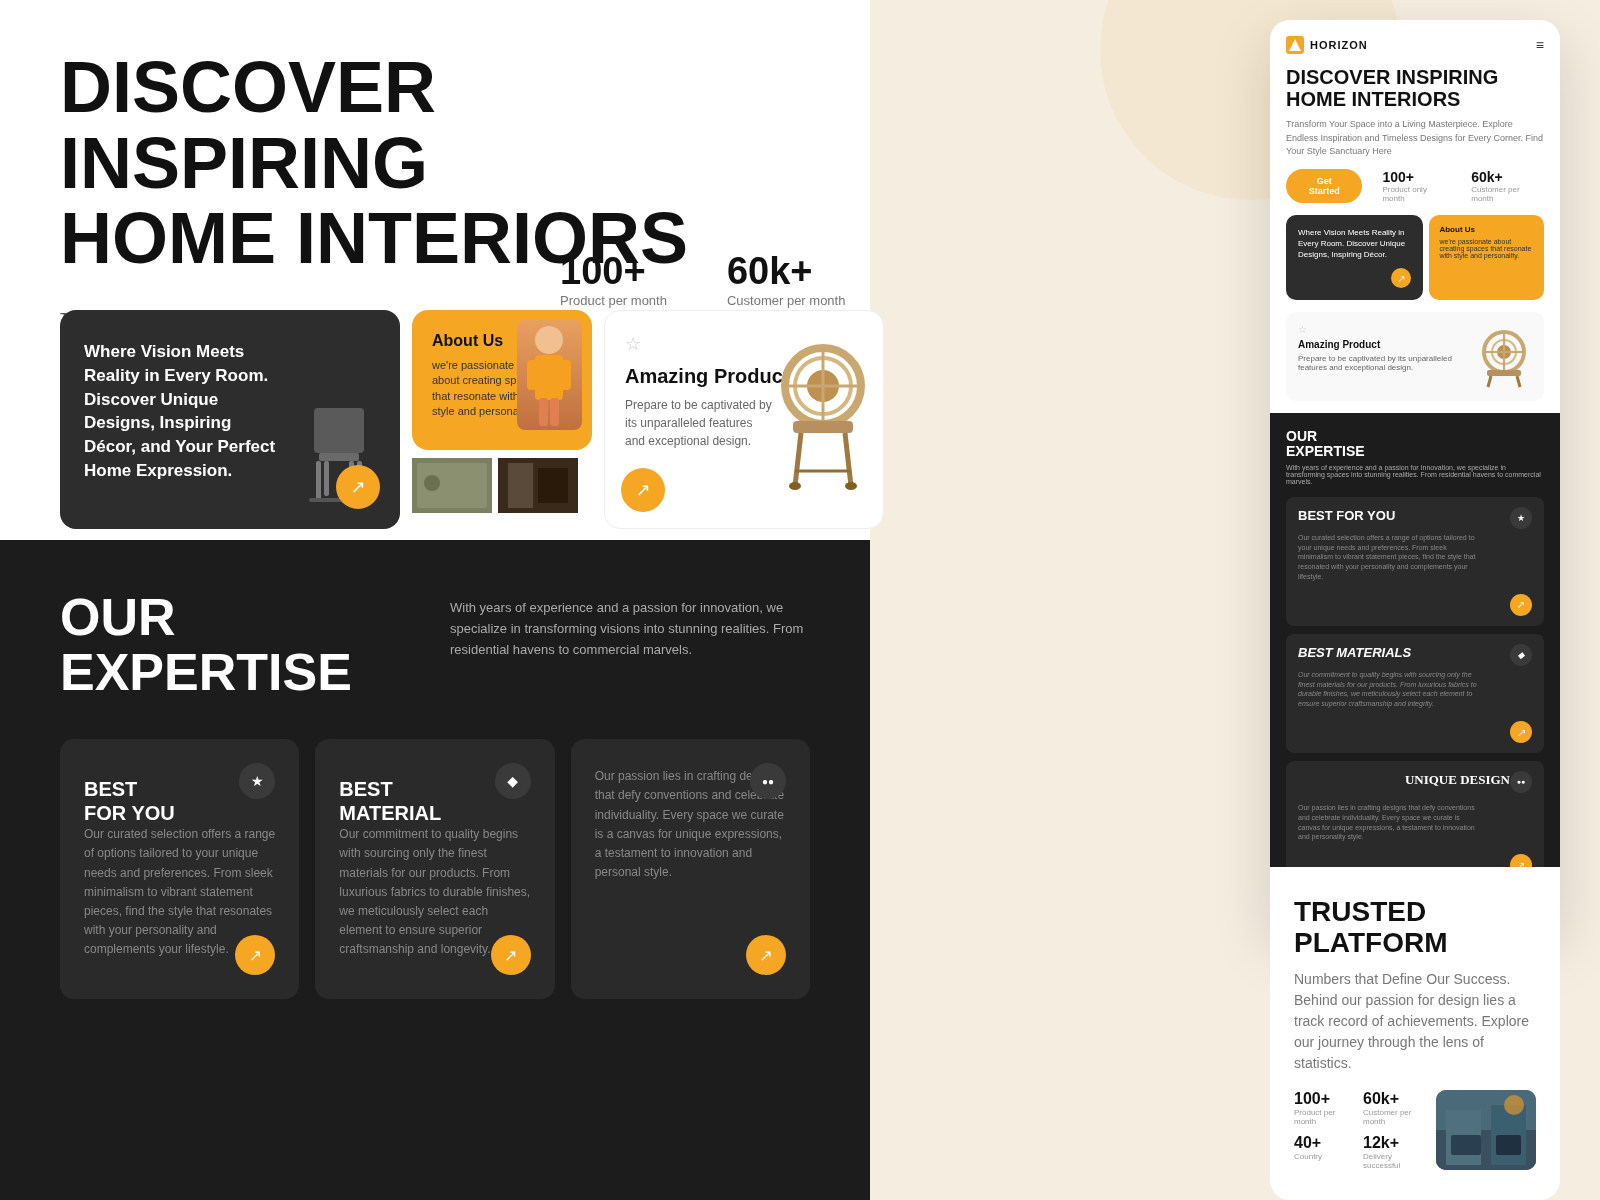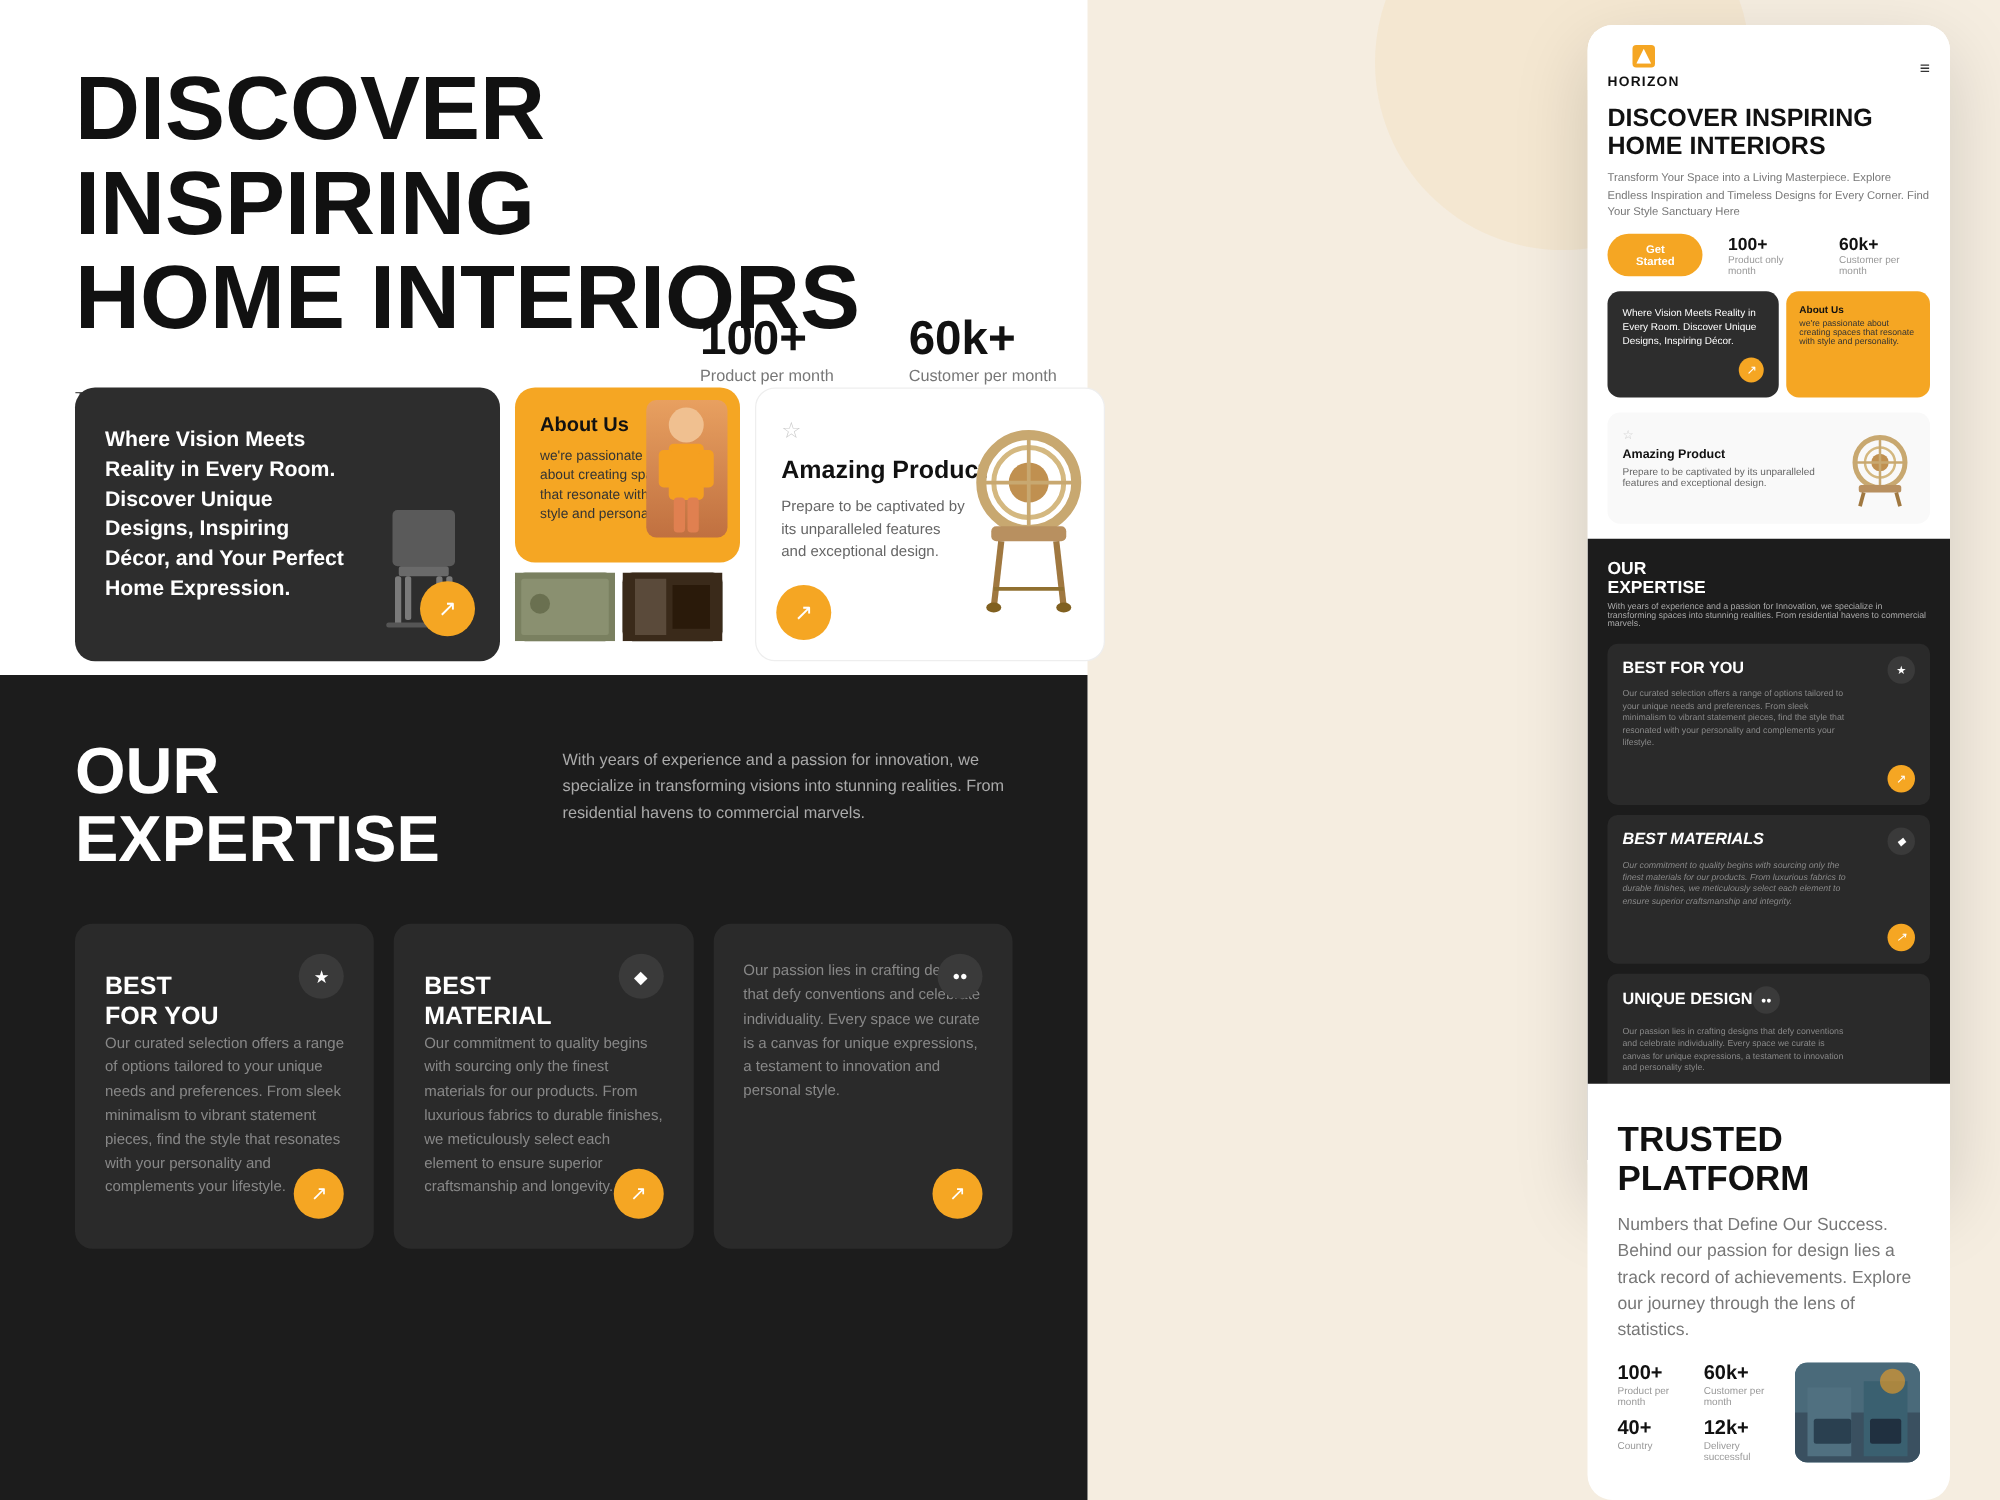--- a/index.html
+++ b/index.html
@@ -314,21 +314,20 @@
       display: flex;
       justify-content: space-between;
       align-items: center;
       margin-bottom: 12px;
     }
 
     .mobile-logo {
       display: flex;
       align-items: center;
       gap: 6px;
-      flex-direction: column;
     }
 
     .mobile-logo-icon {
       width: 18px;
       height: 18px;
       background: #f5a623;
       border-radius: 3px;
       display: flex;
       align-items: center;
       justify-content: center;
@@ -871,21 +870,21 @@
         </div>
         <div class="m-exp-item-desc">Our commitment to quality begins with sourcing only the finest materials for our products. From luxurious fabrics to durable finishes, we meticulously select each element to ensure superior craftsmanship and integrity.</div>
         <div style="display:flex;justify-content:flex-end;margin-top:6px;">
           <div class="m-exp-arrow">↗</div>
         </div>
       </div>
     </div>
 
     <div class="m-exp-item">
       <div style="flex:1;">
-        <div style="display:flex;justify-content:flex-start;align-items:center;margin-bottom:10px;">
+        <div style="display:flex;justify-content:flex-end;align-items:center;margin-bottom:10px;font-family:Liberation Serif, serif;">
           <div class="m-exp-item-title">UNIQUE DESIGN</div>
           <div class="m-exp-icon" style="font-size:7px;">●●</div>
         </div>
         <div class="m-exp-item-desc">Our passion lies in crafting designs that defy conventions and celebrate individuality. Every space we curate is canvas for unique expressions, a testament to innovation and personality style.</div>
         <div style="display:flex;justify-content:flex-end;margin-top:6px;">
           <div class="m-exp-arrow">↗</div>
         </div>
       </div>
     </div>
 

